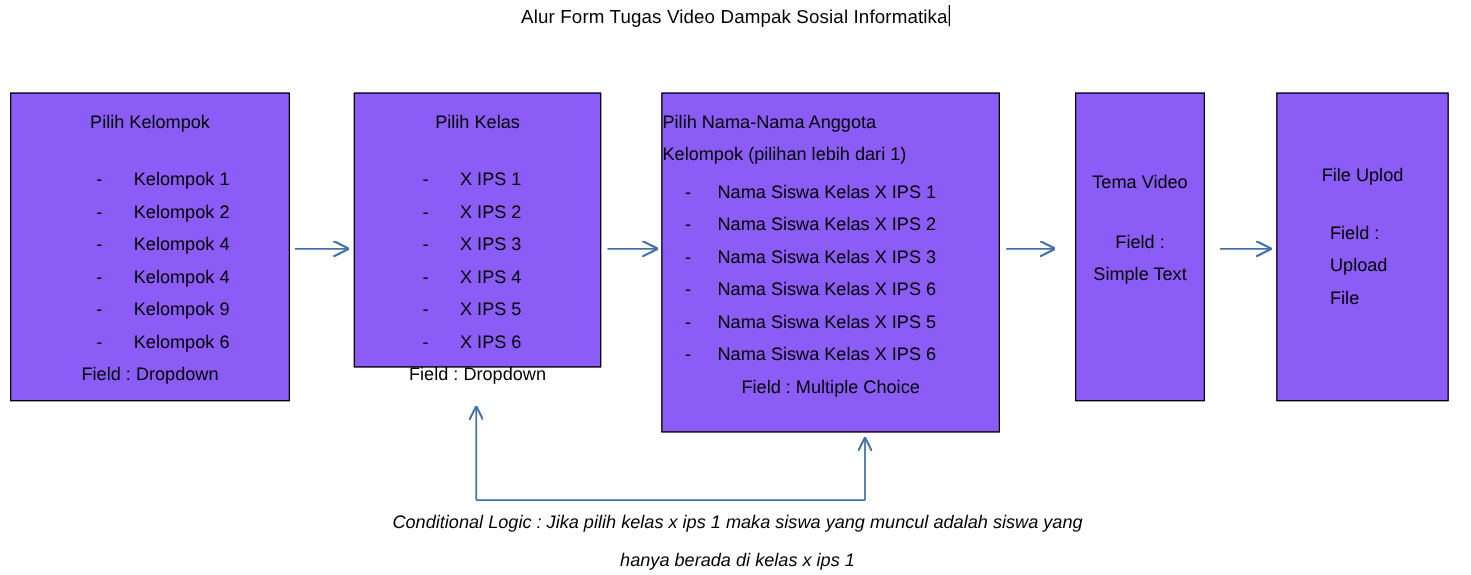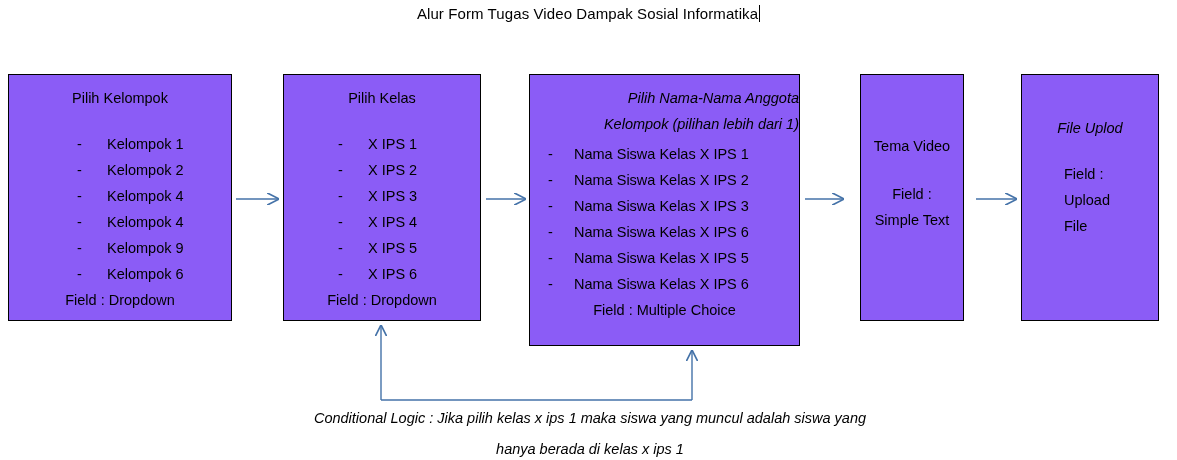--- a/index.html
+++ b/index.html
@@ -51,22 +51,21 @@
     border: 1.4px solid #000000;
     background: #8b5cf6;
     font-size: 14.5px;
     line-height: 26px;
   }
   .node .hdr {
     text-align: center;
     white-space: nowrap;
   }
   .node .hdr-wrap {
-    text-align: right;
-    font-style: italic;
+    text-align: left;
   }
   .node .list {
     margin: 0;
     padding: 0;
     list-style: none;
   }
   .node .list li {
     display: block;
     white-space: nowrap;
   }
@@ -84,39 +83,39 @@
   }
 
   
   #node1 { left: 8px;  top: 74px;  width: 224px; height: 247px; }
   #node1 .hdr  { margin-top: 10px; }
   #node1 .list { margin-top: 20px; padding-left: 68px; }
   #node1 .list li .dash { width: 30px; }
   #node1 .foot { margin-top: 0px; }
 
   
-  #node2 { left: 283px; top: 74px; width: 198px; height: 247px; }
+  #node2 { left: 283px; top: 74px; width: 198px; height: 220px; }
   #node2 .hdr  { margin-top: 10px; }
   #node2 .list { margin-top: 20px; padding-left: 54px; }
   #node2 .list li .dash { width: 30px; }
 
   
   #node3 { left: 529px; top: 74px; width: 271px; height: 272px; }
   #node3 .hdr-wrap { margin-top: 10px; }
   #node3 .list { margin-top: 4px; padding-left: 18px; }
   #node3 .list li .dash { width: 26px; }
 
   
   #node4 { left: 860px; top: 74px; width: 104px; height: 247px; }
   #node4 .t1 { margin-top: 58px; }
   #node4 .t2 { margin-top: 22px; }
 
   
   #node5 { left: 1021px; top: 74px; width: 138px; height: 247px; }
-  #node5 .t1 { margin-top: 40px; font-style: italic; }
+  #node5 .t1 { margin-top: 53px; }
   #node5 .blk { margin-top: 20px; padding-left: 42px; text-align: left; }
   #node5 .blk div { white-space: nowrap; }
 
   
   .caption {
     position: absolute;
     left: 180px;
     top: 403px;
     width: 820px;
     text-align: center;

